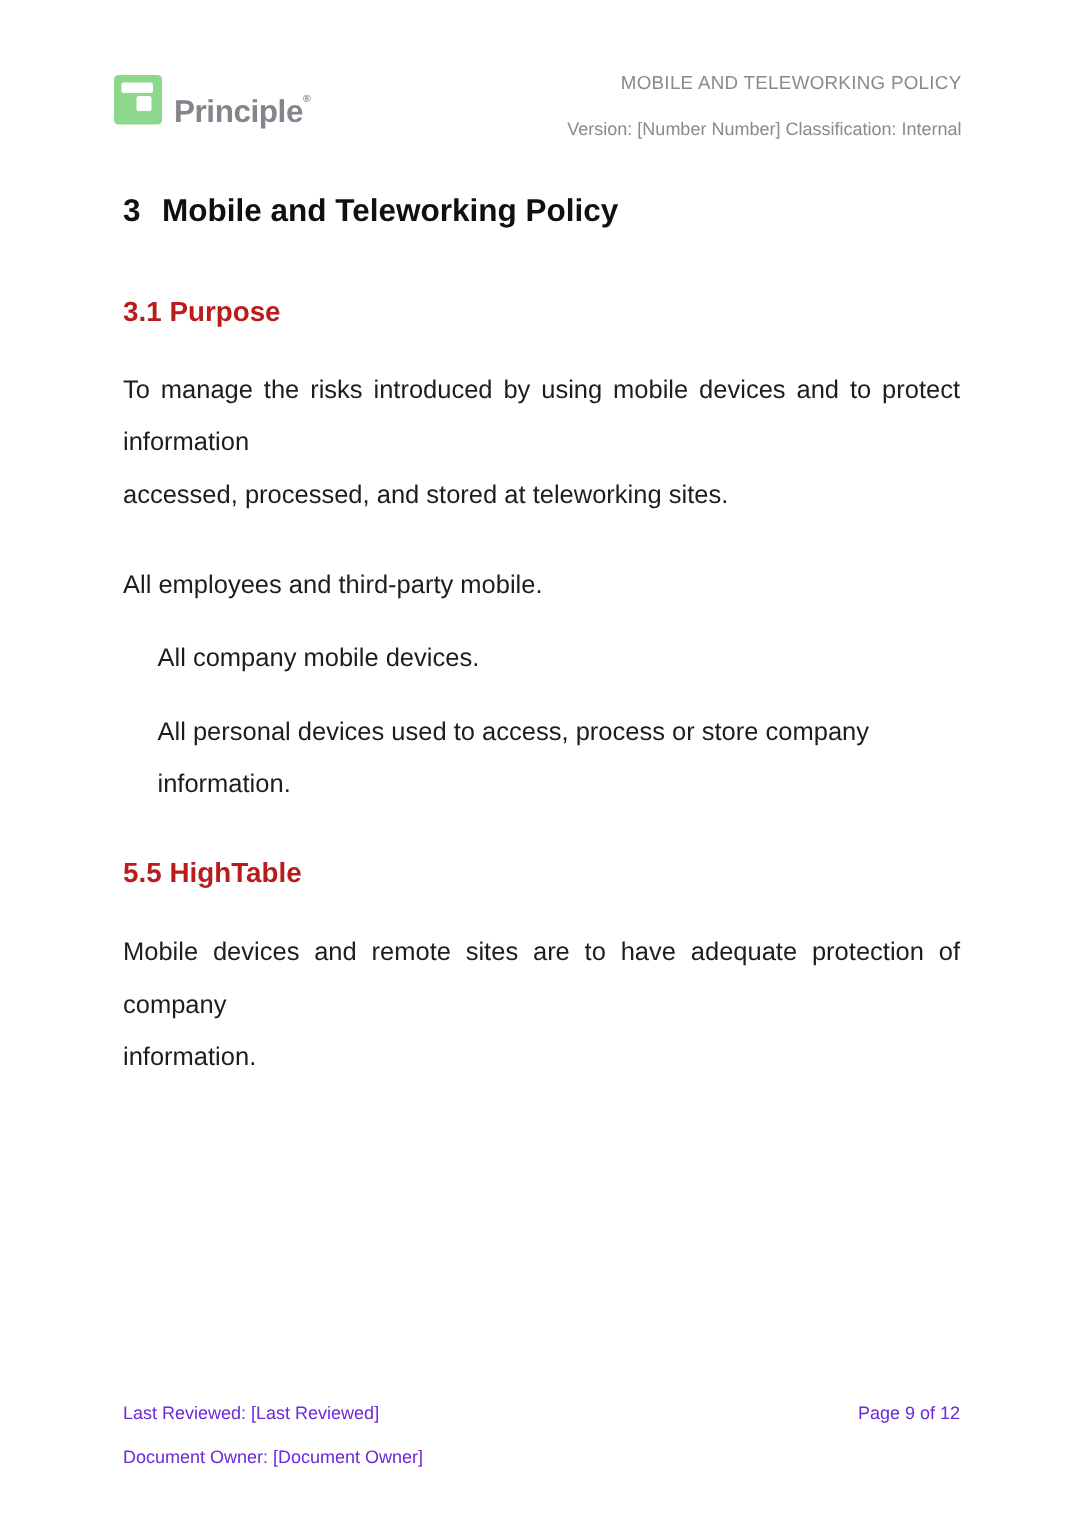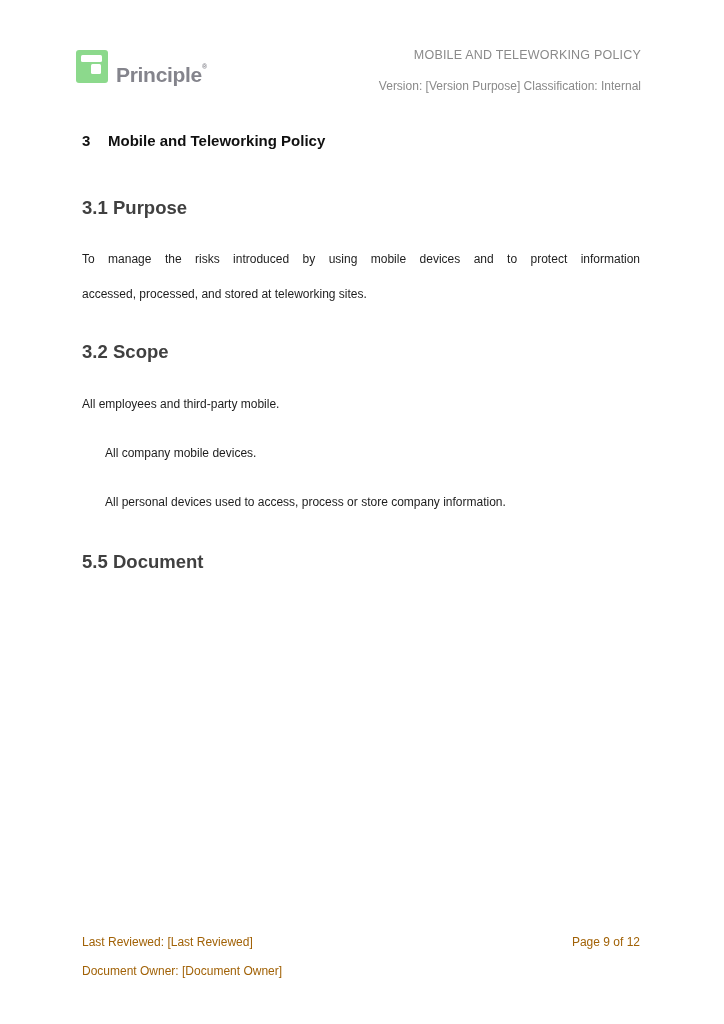--- a/index.html
+++ b/index.html
@@ -84,62 +84,62 @@
 
   
   .body {
     position: absolute;
     left: 82px;
     right: 84px;
     top: 129px;
   }
   h1 {
     margin: 0;
-    font-size: 15px;
+    font-size: 21px;
     line-height: 24px;
     font-weight: bold;
     color: #101010;
     white-space: nowrap;
   }
   .hnum1 { display: inline-block; min-width: 26px; }
   h2 {
     margin: 0;
     font-size: 18.5px;
     line-height: 21px;
     font-weight: bold;
-    color: #404040;
+    color: #b91c1c;
     white-space: nowrap;
   }
   .hnum2 { display: inline-block; min-width: 31px; }
   .s1 h2 { margin-top: 44px; }
   .s2 h2 { margin-top: 29px; }
   .s3 h2 { margin-top: 31px; }
 
-  .para { font-size: 12px; color: #1d1d1d; }
+  .para { font-size: 17px; color: #1d1d1d; }
   .para .jline {
     line-height: 35px;
     text-align: justify;
     text-align-last: justify;
   }
   .para .jline.last {
     text-align: left;
     text-align-last: left;
   }
   .p-purpose   { margin-top: 24px; }
   .p-group     { margin-top: 25px; }
   .p-group .para + .para { margin-top: 14px; margin-left: 23px; }
   .p-principle { margin-top: 25px; }
 
   
   .footer {
     position: absolute;
     left: 82px;
     right: 84px;
     top: 928px;
-    color: #a16207;
+    color: #6d28d9;
     font-size: 12px;
     line-height: 29px;
   }
   .footer-left div { white-space: nowrap; }
   .page-info {
     position: absolute;
     right: 0;
     top: 0;
     line-height: 29px;
     white-space: nowrap;
@@ -151,53 +151,56 @@
 <div class="page">
 
   <div class="header">
     <div class="logo-icon">
       <div class="logo-bar"></div>
       <div class="logo-dot"></div>
     </div>
     <div class="wordmark"><span>Principle</span><span class="reg">®</span></div>
     <div class="header-right">
       <div class="header-title">MOBILE AND TELEWORKING POLICY</div>
-      <div class="header-meta">Version: [Version Purpose] Classification: Internal</div>
+      <div class="header-meta">Version: [Number Number] Classification: Internal</div>
     </div>
   </div>
 
   <div class="body">
 
     <h1><span class="hnum1">3</span><span>Mobile and Teleworking Policy</span></h1>
 
     <section class="s1">
       <h2><span class="hnum2">3.1</span><span>Purpose</span></h2>
       <div class="para p-purpose">
           <div class="jline">To manage the risks introduced by using mobile devices and to protect information</div>
           <div class="jline last">accessed, processed, and stored at teleworking sites.</div>
         </div>
     </section>
 
     <section class="s2">
-      <h2><span class="hnum2">3.2</span><span>Scope</span></h2>
       <div class="p-group">
         <div class="para">
             <div class="jline last">All employees and third-party mobile.</div>
           </div>
         <div class="para">
             <div class="jline last">All company mobile devices.</div>
           </div>
         <div class="para">
             <div class="jline last">All personal devices used to access, process or store company information.</div>
           </div>
       </div>
     </section>
 
     <section class="s3">
-      <h2><span class="hnum2">5.5</span><span>Document</span></h2>
+      <h2><span class="hnum2">5.5</span><span>HighTable</span></h2>
+      <div class="para p-principle">
+          <div class="jline">Mobile devices and remote sites are to have adequate protection of company</div>
+          <div class="jline last">information.</div>
+        </div>
     </section>
 
   </div>
 
   <div class="footer">
     <div class="footer-left">
       <div>Last Reviewed: [Last Reviewed]</div>
       <div>Document Owner: [Document Owner]</div>
     </div>
     <div class="page-info">Page 9 of 12</div>

